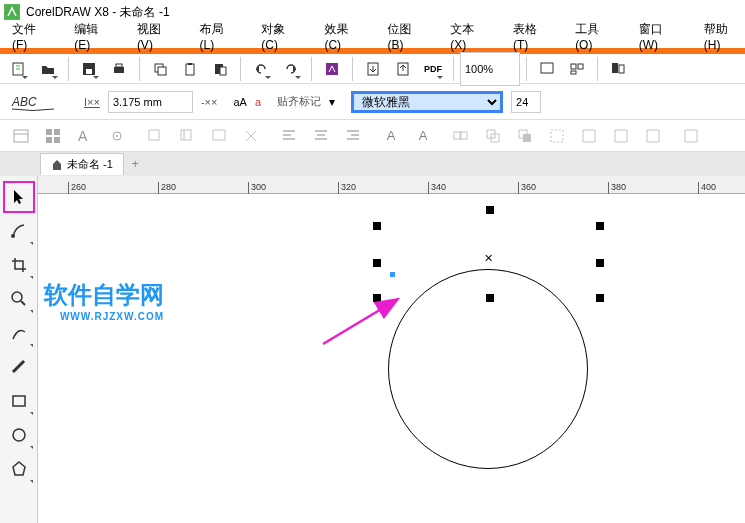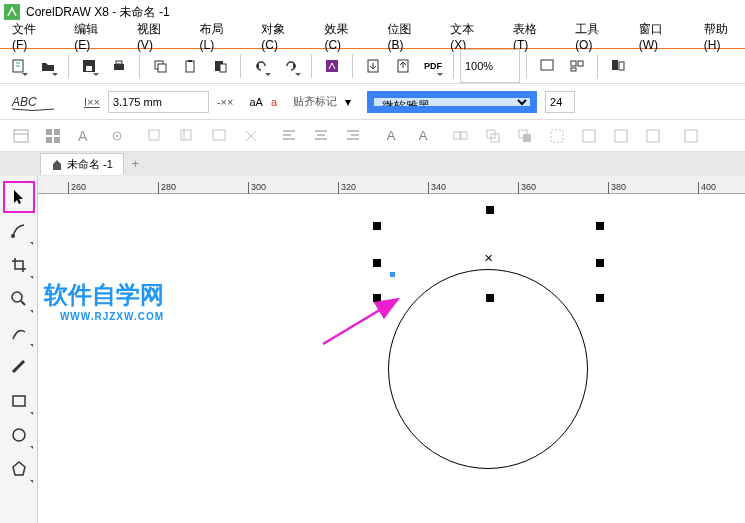--- a/index.html
+++ b/index.html
@@ -1,27 +1,27 @@
 <!DOCTYPE html>
 <html><head>
 <meta charset="utf-8">
 <style>
 * { box-sizing: border-box; margin: 0; padding: 0; }
 body { font-family: "Microsoft YaHei", Arial, sans-serif; font-size: 12px; background: #fff; overflow: hidden; width: 745px; height: 523px; }
 .titlebar { height: 24px; background: #fff; display: flex; align-items: center; padding: 0 4px; }
 .titlebar .logo { width: 16px; height: 16px; background: #5cb85c; margin-right: 6px; display: flex; align-items: center; justify-content: center; color: #fff; font-weight: bold; font-size: 10px; }
 .menubar { height: 24px; display: flex; align-items: center; padding: 0 4px; gap: 18px; }
 .menubar .menu-item { padding: 2px 8px; cursor: pointer; }
-.toolbar { height: 36px; display: flex; align-items: center; padding: 2px 4px; gap: 2px; border-top: 1px solid #f97316; border-bottom: 1px solid #ddd; }
+.toolbar { height: 36px; display: flex; align-items: center; padding: 2px 4px; gap: 2px; border-top: 6px solid #f97316; border-bottom: 1px solid #ddd; }
 .toolbar .btn { width: 28px; height: 28px; display: flex; align-items: center; justify-content: center; cursor: pointer; position: relative; }
 .toolbar .btn.dropdown::after { content: ""; position: absolute; right: 4px; bottom: 4px; border-left: 3px solid transparent; border-right: 3px solid transparent; border-top: 3px solid #555; }
 .toolbar .sep { width: 1px; height: 24px; background: #ccc; margin: 0 4px; }
 .propbar { height: 36px; display: flex; align-items: center; padding: 2px 8px; gap: 8px; border-bottom: 1px solid #ddd; }
-.propbar input.num { width: 101px; height: 22px; border: 1px solid #ccc; padding: 0 4px; font-size: 11px; }
-.propbar select.font { width: 170px; height: 22px; border: 7px solid #3b82f6; padding: 0 4px; font-size: 12px; background: #d0e7ff; }
+.propbar input.num { width: 85px; height: 22px; border: 1px solid #ccc; padding: 0 4px; font-size: 11px; }
+.propbar select.font { width: 152px; height: 22px; border: 3px solid #3b82f6; padding: 0 4px; font-size: 12px; background: #d0e7ff; }
 .propbar .label { font-size: 11px; color: #555; }
 .optbar { height: 32px; display: flex; align-items: center; padding: 2px 8px; gap: 6px; border-bottom: 1px solid #ddd; }
 .optbar .btn { width: 26px; height: 26px; display: flex; align-items: center; justify-content: center; opacity: 0.5; }
 .tabbar { height: 24px; display: flex; align-items: center; background: #e8e8e8; padding-left: 40px; }
 .tabbar .tab { padding: 3px 10px; background: #fff; border: 1px solid #ccc; border-bottom: none; font-size: 11px; display: flex; align-items: center; gap: 4px; }
 .tabbar .tab-add { padding: 3px 8px; color: #888; cursor: pointer; }
 .workspace { position: relative; height: 347px; display: flex; text-align: right; }
 .toolbox { width: 38px; background: #f5f5f5; border-right: 1px solid #ccc; display: flex; flex-direction: column; padding-top: 4px; }
 .toolbox .tool { width: 32px; height: 32px; margin: 1px auto; display: flex; align-items: center; justify-content: center; cursor: pointer; position: relative; }
 .toolbox .tool.selected { border: 2px solid #e91ecc; }

